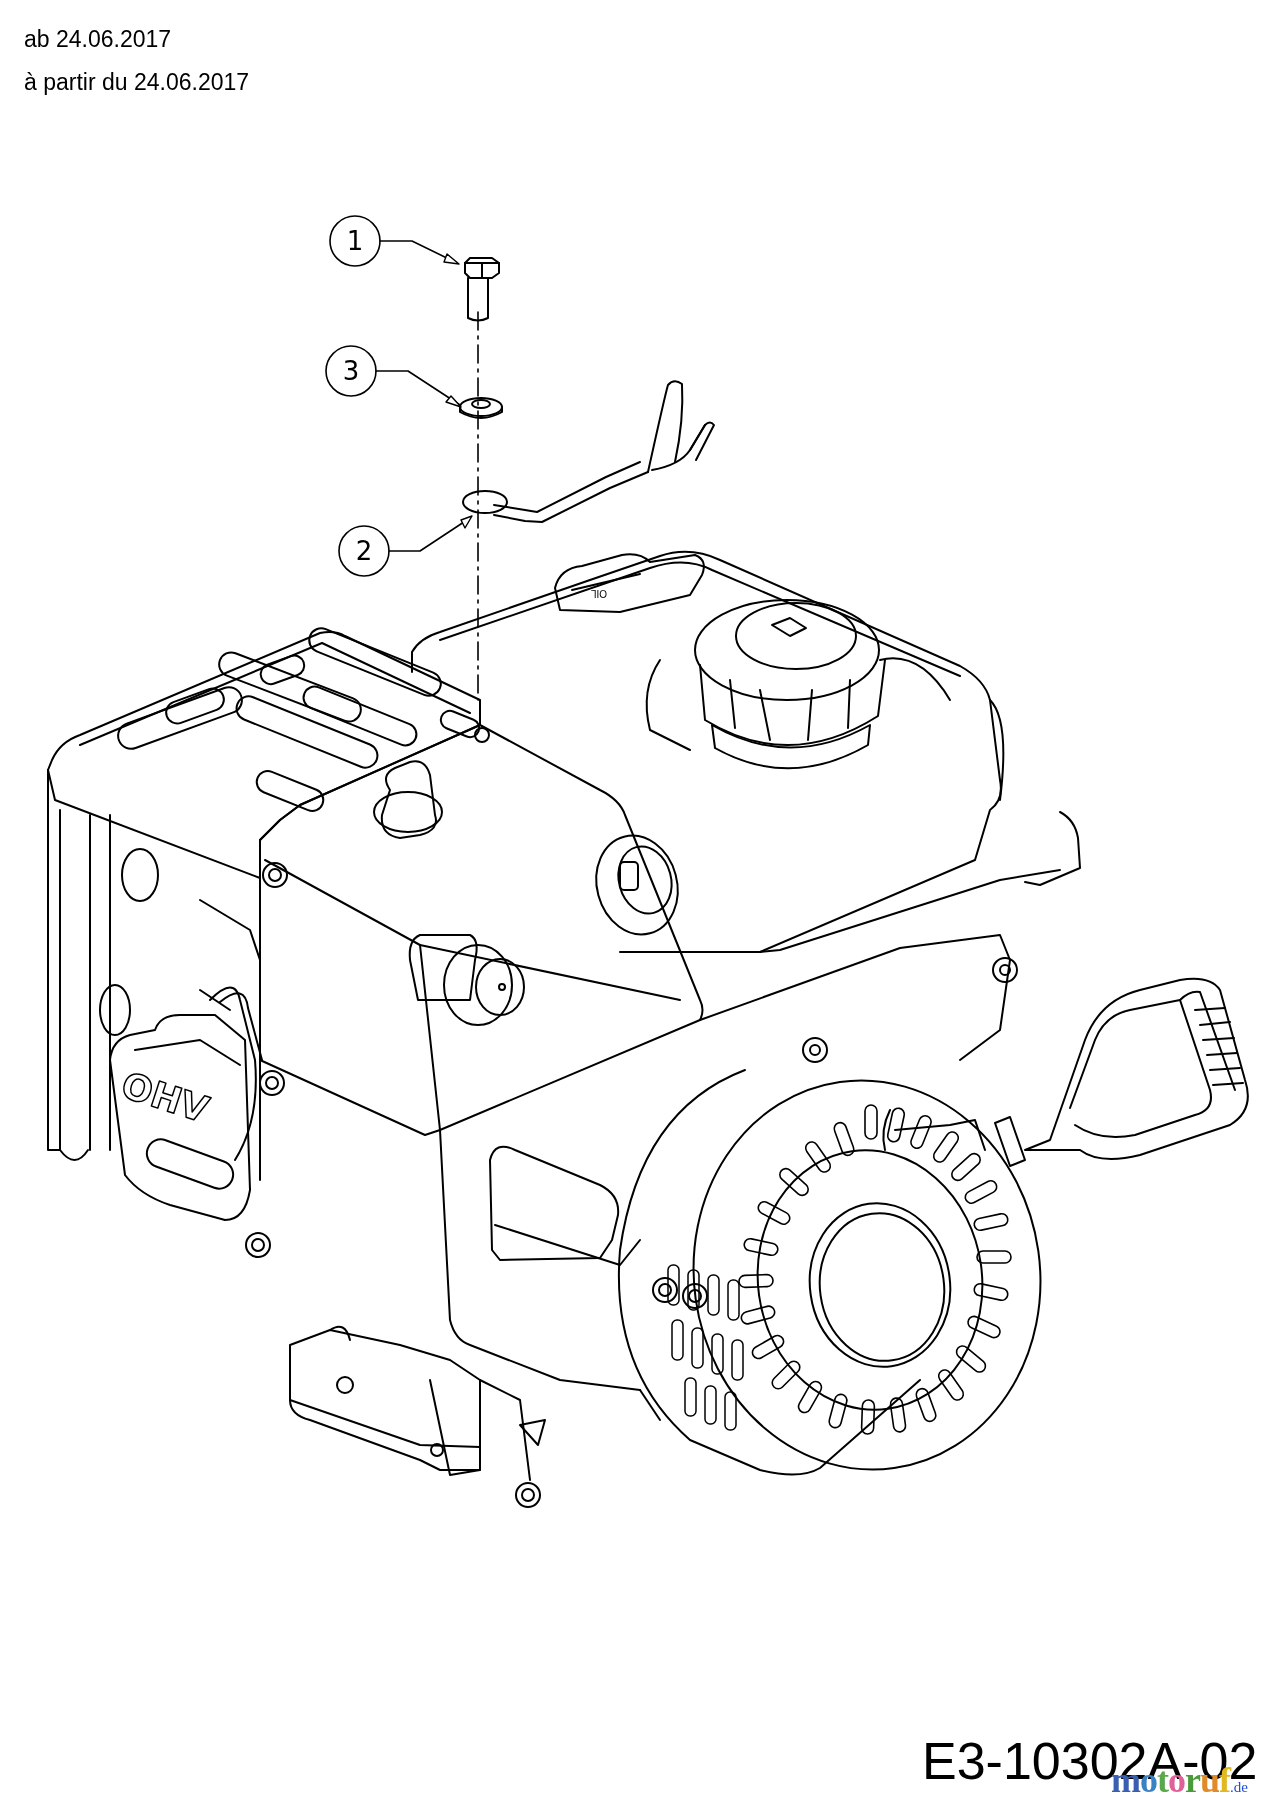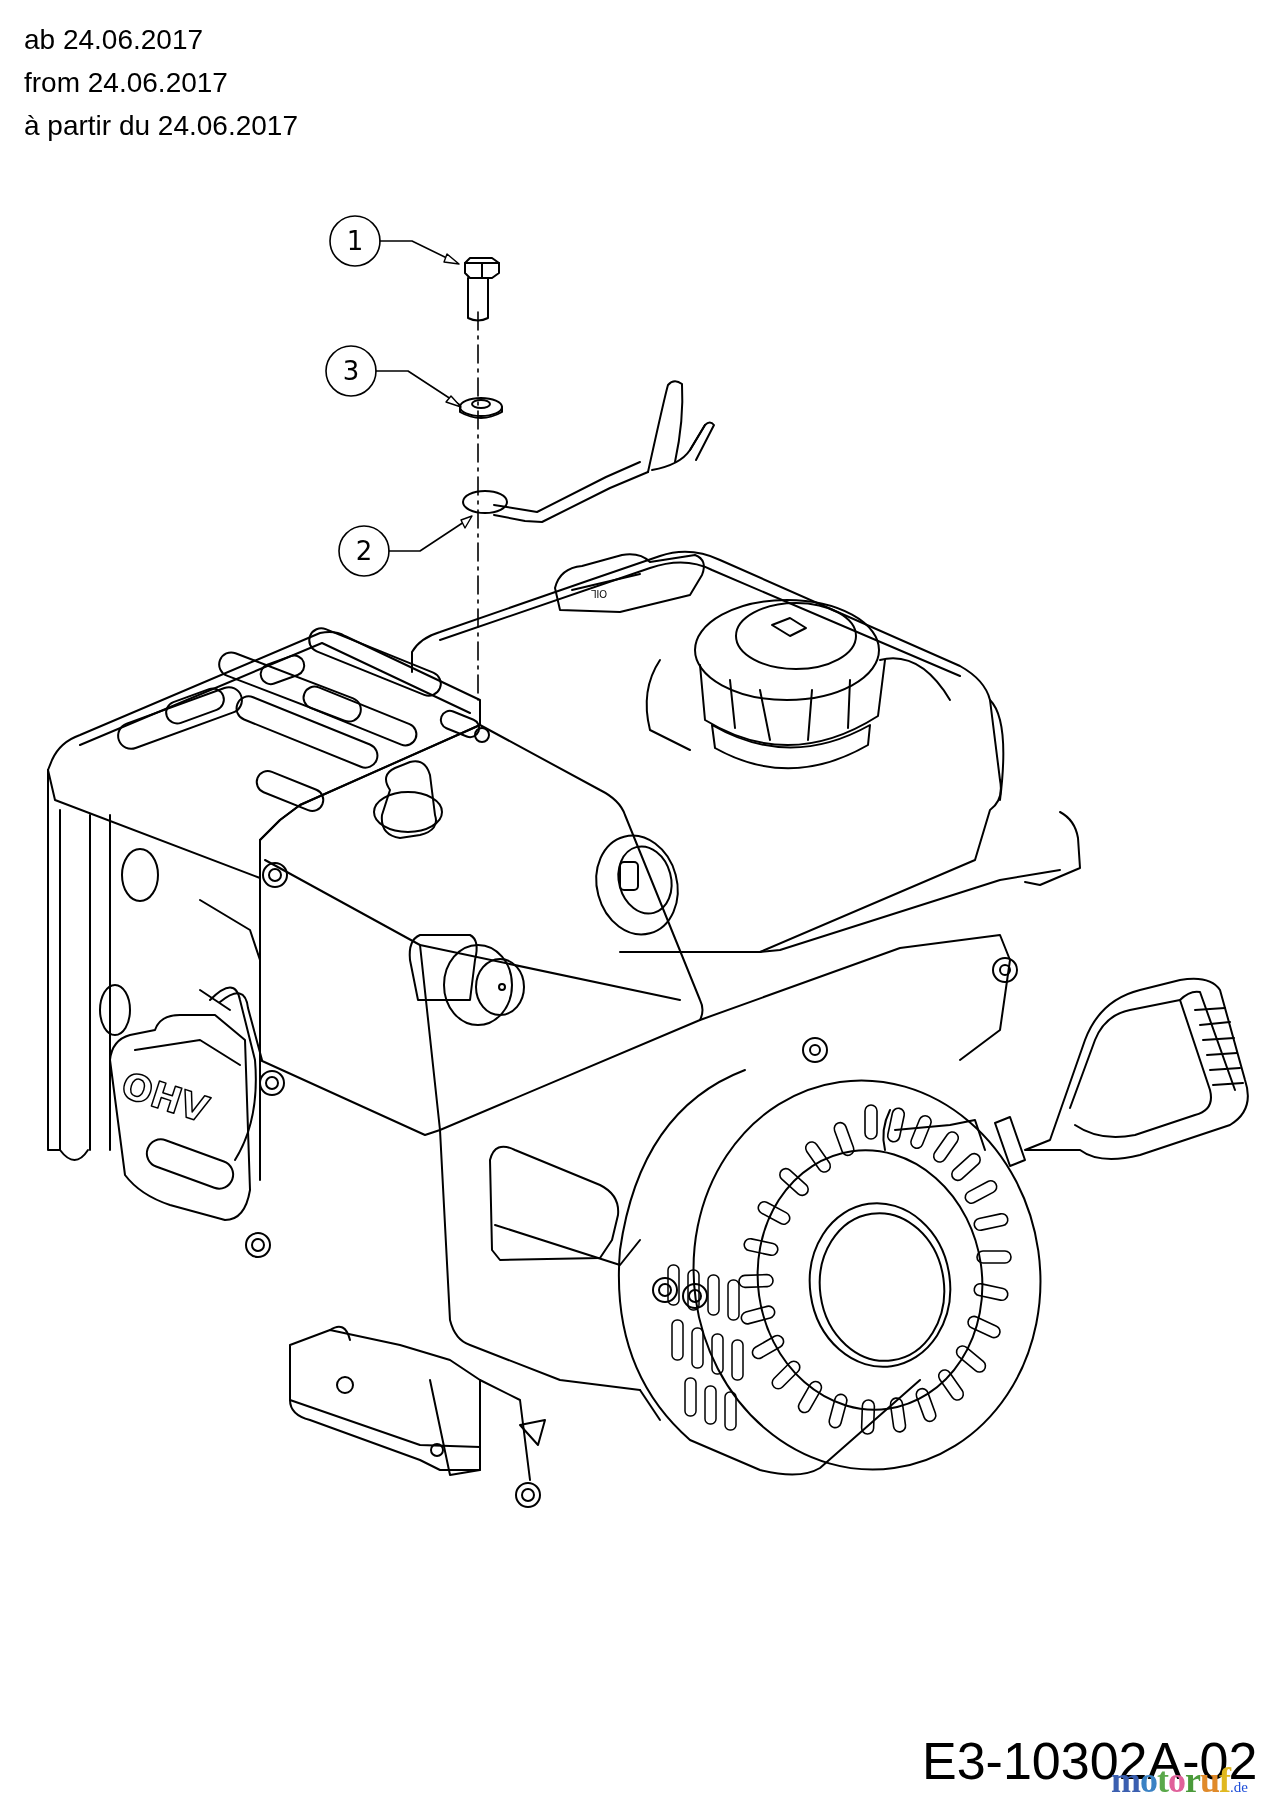--- a/index.html
+++ b/index.html
@@ -1,30 +1,29 @@
 <!DOCTYPE html>
 <html><head>
 <meta charset="utf-8">
 <style>
   html, body { margin:0; padding:0; background:#ffffff; }
   body { width:1272px; height:1800px; position:relative; overflow:hidden; font-family:"Liberation Sans", sans-serif; color:#000; }
-  .header { position:absolute; left:24px; top:18px; font-size:28px; line-height:43px; }
+  .header { position:absolute; left:24px; top:18px; font-size:23px; line-height:43px; }
   .header div { white-space:nowrap; }
   .drawing { position:absolute; left:0; top:0; width:1272px; height:1800px; }
   .callout-label { font-family:"DejaVu Sans", sans-serif; font-size:26px; }
   .part-number { position:absolute; left:922px; top:1733px; font-size:52px; line-height:56px; white-space:nowrap; }
   .watermark { position:absolute; left:1111px; top:1762px; font-family:"Liberation Serif", serif; font-size:36px; font-weight:bold; line-height:36px; white-space:nowrap; letter-spacing:-1px; }
   .watermark .de { font-size:15px; font-weight:normal; color:#1d4ed8; letter-spacing:0; }
 </style>
 </head>
 <body>
 
 <div class="header">
   <div>ab 24.06.2017</div>
-  <div>from 24.06.2017</div>
   <div>à partir du 24.06.2017</div>
 </div>
 
 <svg class="drawing" viewBox="0 0 1272 1800" xmlns="http://www.w3.org/2000/svg" fill="none" stroke="#000" stroke-width="2" stroke-linejoin="round" stroke-linecap="round">
 
   <g>
     <path d="M478 312 L478 700" stroke-width="1.6" stroke-dasharray="18 6 3 6"></path>
   </g>
 
   <g>

